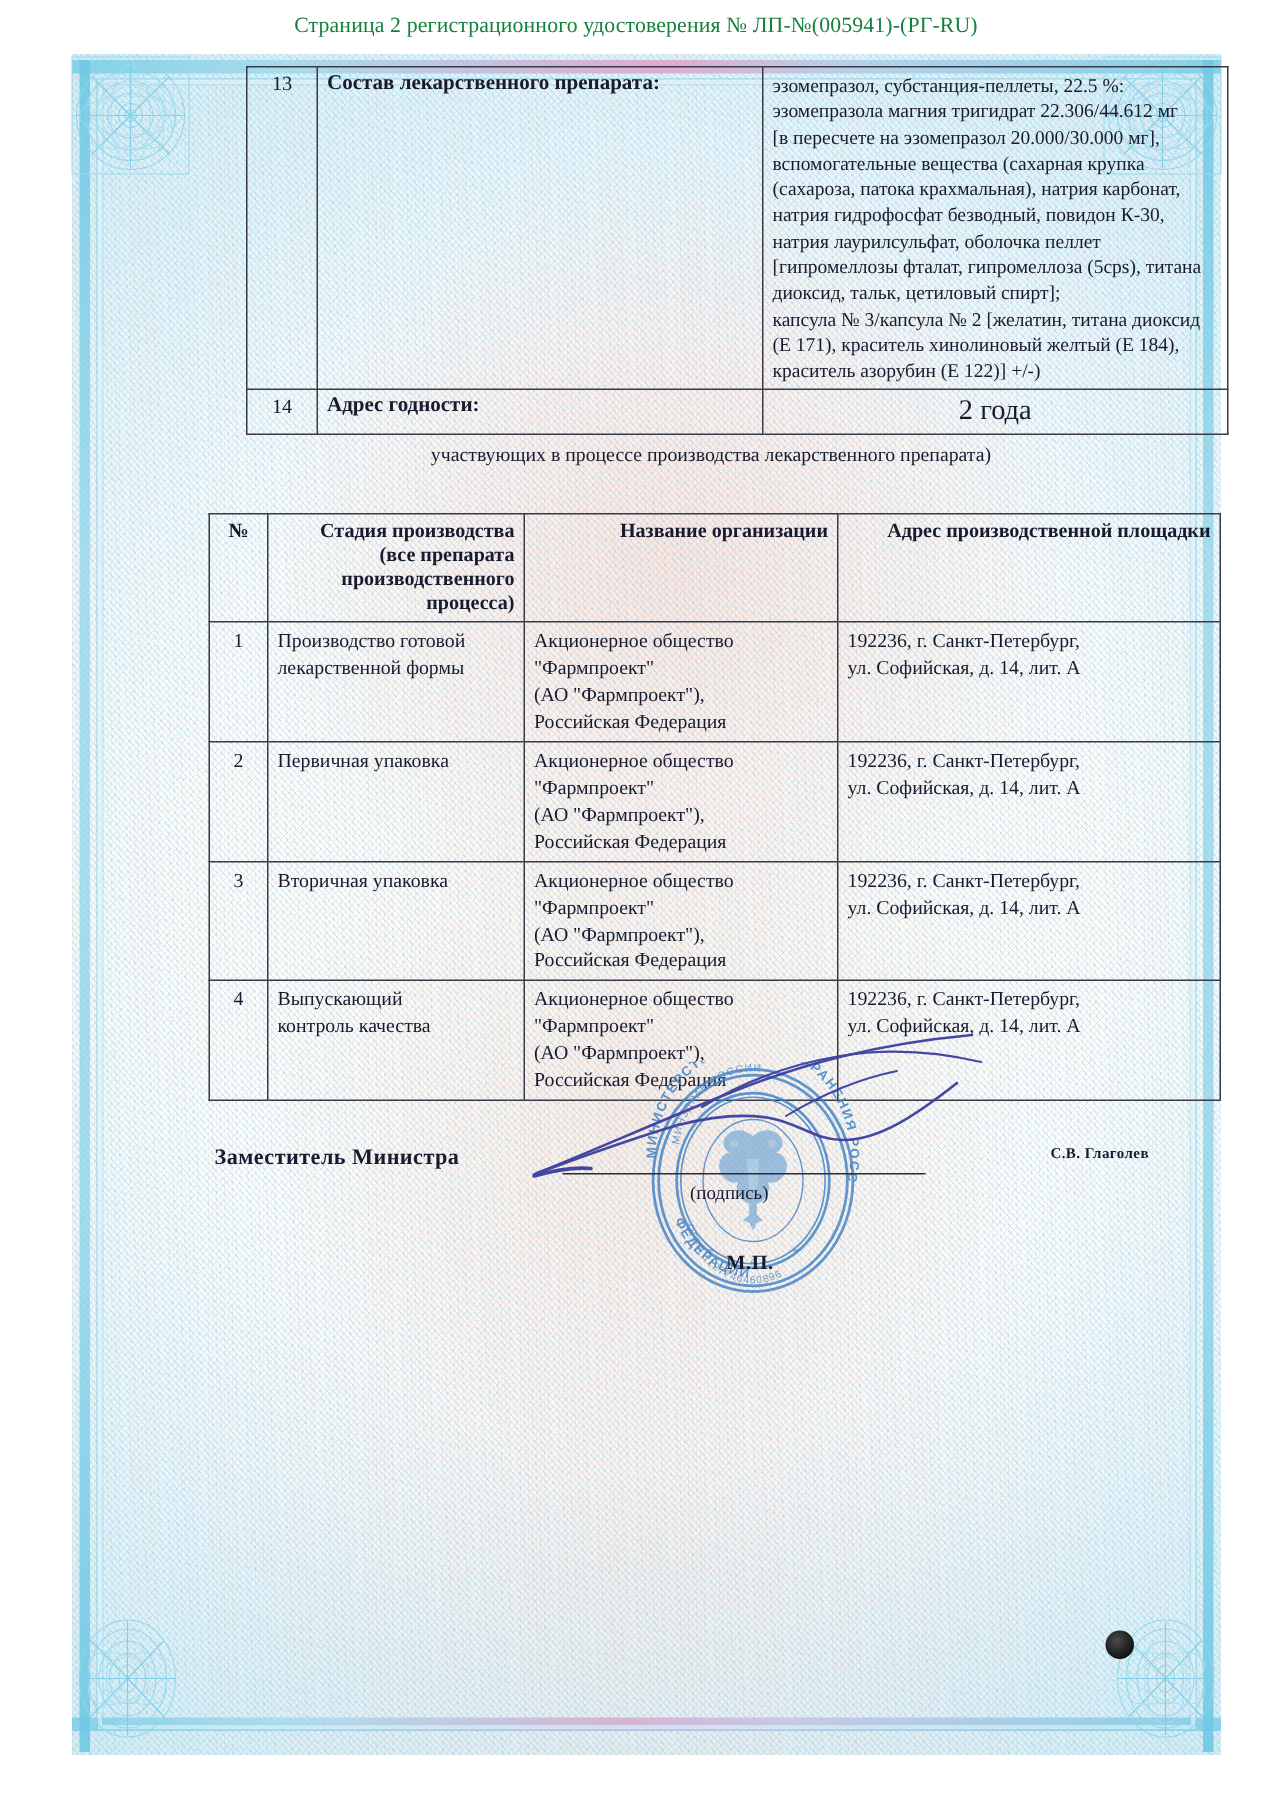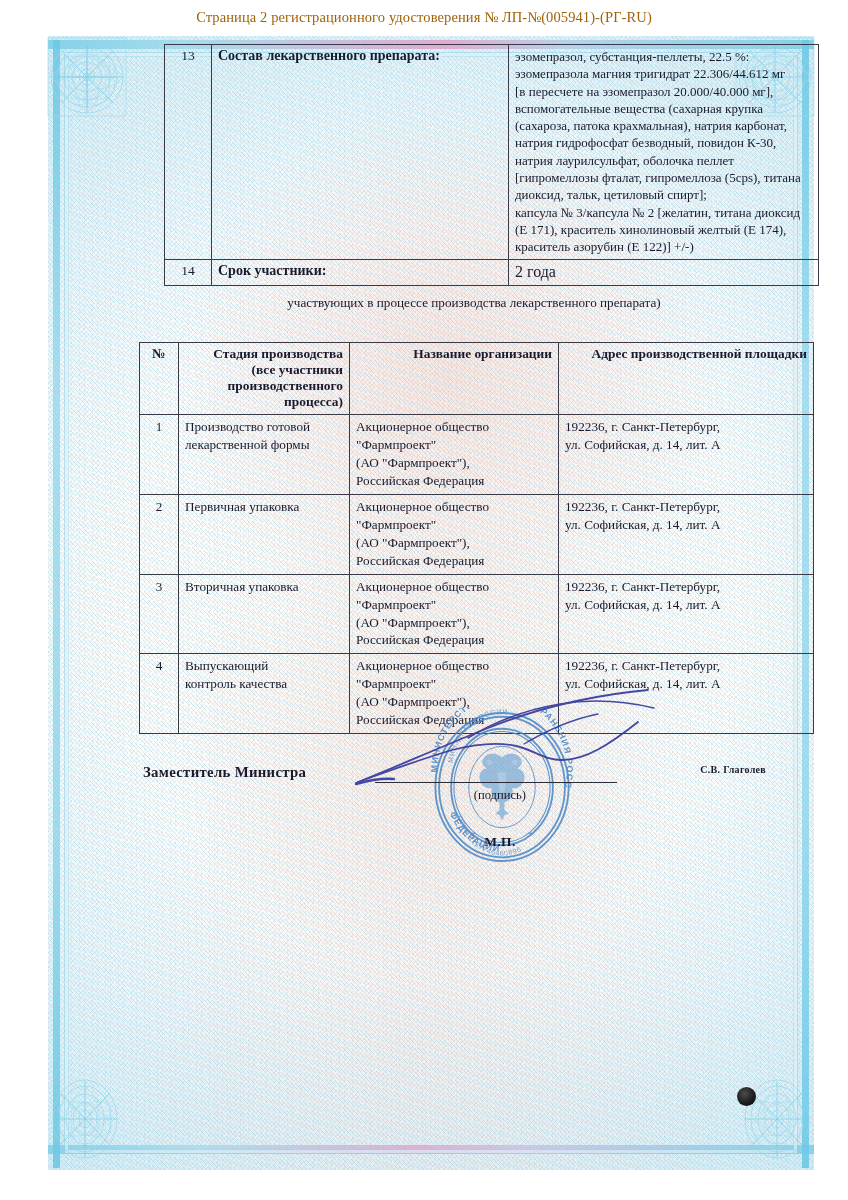--- a/index.html
+++ b/index.html
@@ -18,21 +18,21 @@
 
   
   .page-header {
     position: absolute;
     top: 9px;
     left: 0;
     width: 848px;
     text-align: center;
     font-size: 14.5px;
     letter-spacing: .1px;
-    color: #a16207;
+    color: #15803d;
   }
 
   
   .blank {
     position: absolute;
     left: 48px;
     top: 36px;
     width: 766px;
     height: 1134px;
     background:
@@ -141,21 +141,21 @@
 
   .t1 {
     position: absolute;
     left: 116px;
     top: 8px;
     width: 655px;
   }
   .t1 .c-no    { width: 34px;  text-align: center; font-size: 13.5px; }
   .t1 .c-label { width: 284px; font-size: 14px; font-weight: bold; }
   .t1 .c-val   { font-size: 13px; line-height: 1.33; }
-  .t1 .c-val-c { font-size: 16px; text-align: left; }
+  .t1 .c-val-c { font-size: 19px; text-align: center; }
 
   
   .intro {
     position: absolute;
     left: 96px;
     top: 258px;
     width: 660px;
     font-size: 13.2px;
     line-height: 1.42;
     text-align: center;
@@ -211,24 +211,24 @@
   .sig-line {
     position: absolute;
     left: 327px;
     top: 84px;
     width: 242px;
     height: 1px;
     background: #2b2b38;
   }
   .sig-caption {
     position: absolute;
-    left: 398px;
+    left: 412px;
     top: 90px;
     width: 80px;
-    text-align: right;
+    text-align: left;
     font-size: 12.6px;
   }
   .sig-mp {
     position: absolute;
     left: 412px;
     top: 136px;
     width: 80px;
     text-align: center;
     font-size: 13.5px;
     font-weight: bold;
@@ -368,51 +368,51 @@
 <div class="content">
 
   <table class="doc-table t1">
     <tbody>
       <tr>
         <td class="c-no">13</td>
         <td class="c-label">Состав лекарственного препарата:</td>
         <td class="c-val">
           <span>эзомепразол, субстанция-пеллеты, 22.5 %:</span><br>
           <span>эзомепразола магния тригидрат 22.306/44.612 мг</span><br>
-          <span>[в пересчете на эзомепразол 20.000/40.000 мг],</span><br>
+          <span>[в пересчете на эзомепразол 20.000/30.000 мг],</span><br>
           <span>вспомогательные вещества (сахарная крупка</span><br>
           <span>(сахароза, патока крахмальная), натрия карбонат,</span><br>
           <span>натрия гидрофосфат безводный, повидон К-30,</span><br>
           <span>натрия лаурилсульфат, оболочка пеллет</span><br>
           <span>[гипромеллозы фталат, гипромеллоза (5cps), титана</span><br>
           <span>диоксид, тальк, цетиловый спирт];</span><br>
           <span>капсула № 3/капсула № 2 [желатин, титана диоксид</span><br>
-          <span>(Е 171), краситель хинолиновый желтый (Е 174),</span><br>
+          <span>(Е 171), краситель хинолиновый желтый (Е 184),</span><br>
           <span>краситель азорубин (Е 122)] +/-)</span>
         </td>
       </tr>
       <tr>
         <td class="c-no">14</td>
-        <td class="c-label">Срок участники:</td>
+        <td class="c-label">Адрес годности:</td>
         <td class="c-val-c">2 года</td>
       </tr>
     </tbody>
   </table>
 
   <div class="intro">
     <span class="l2">участвующих в процессе производства лекарственного препарата)</span>
   </div>
 
   <table class="doc-table t2">
     <thead>
       <tr>
         <th class="c-no hdr-no">№</th>
         <th class="c-stage">
           <span>Стадия производства</span><br>
-          <span>(все участники</span><br>
+          <span>(все препарата</span><br>
           <span>производственного</span><br>
           <span>процесса)</span>
         </th>
         <th class="c-org">Название организации</th>
         <th class="c-addr">Адрес производственной площадки</th>
       </tr>
     </thead>
     <tbody>
       <tr class="body-row">
         <td class="c-no">1</td>

